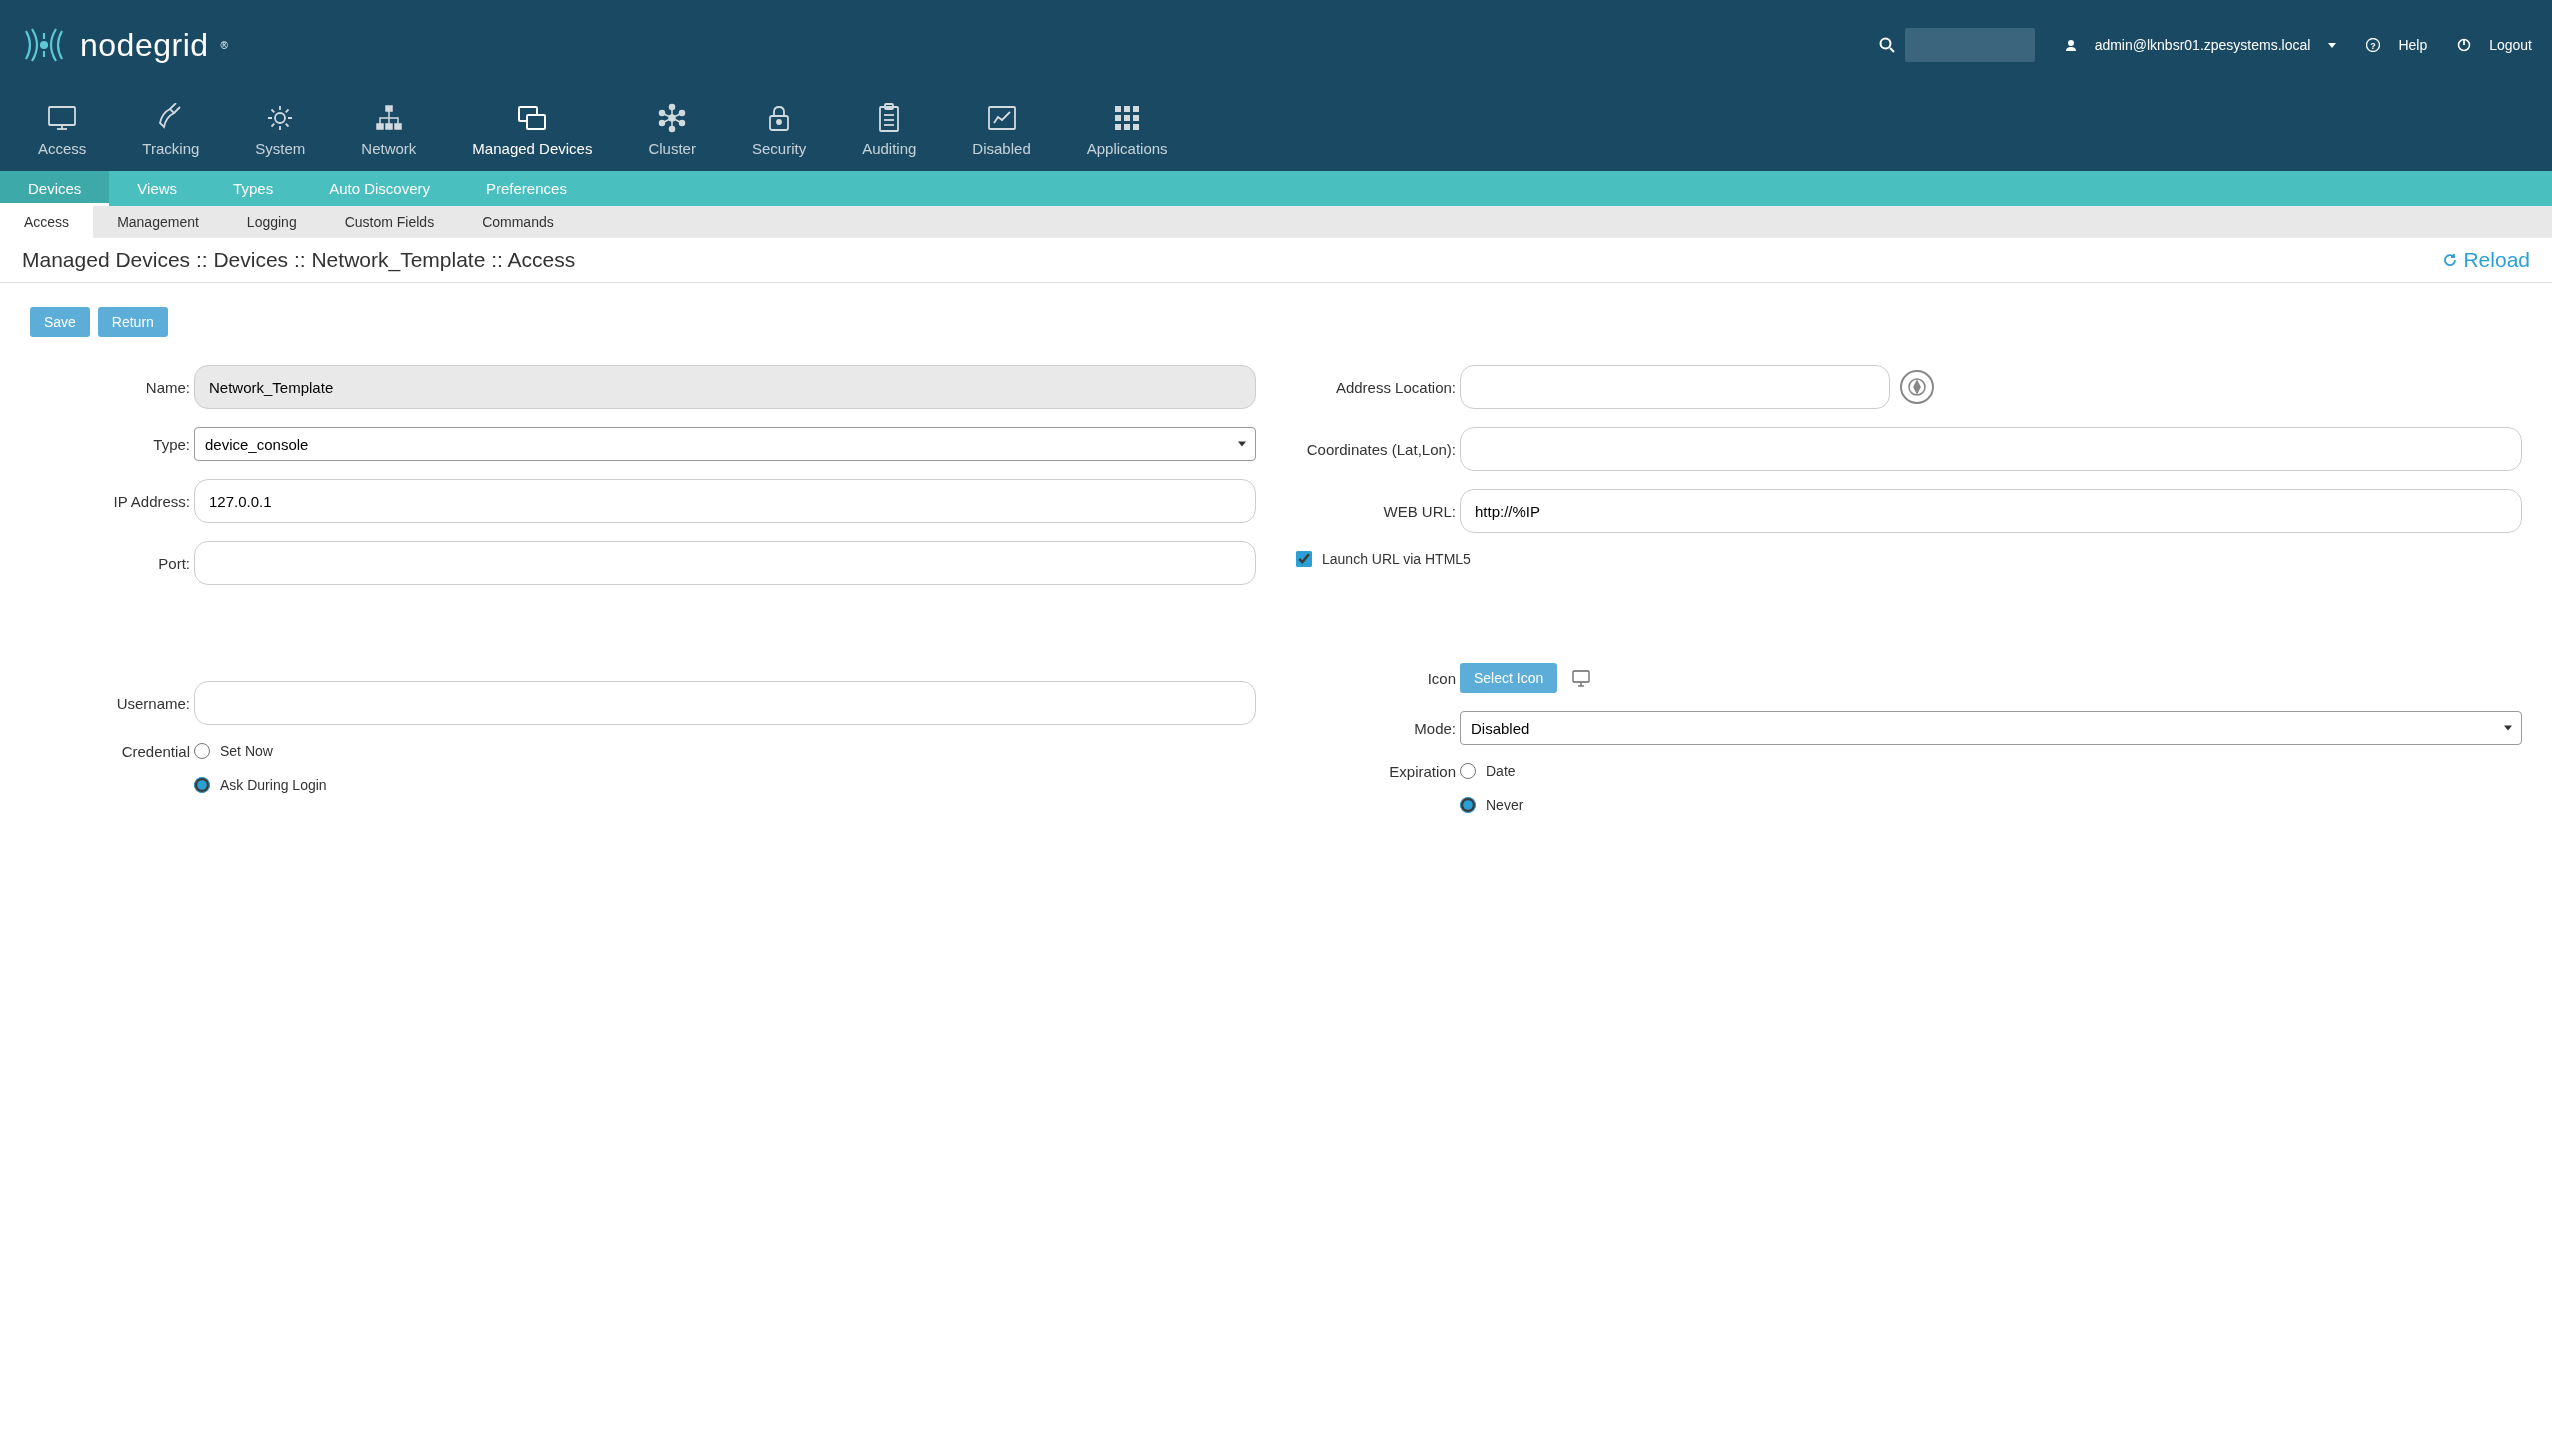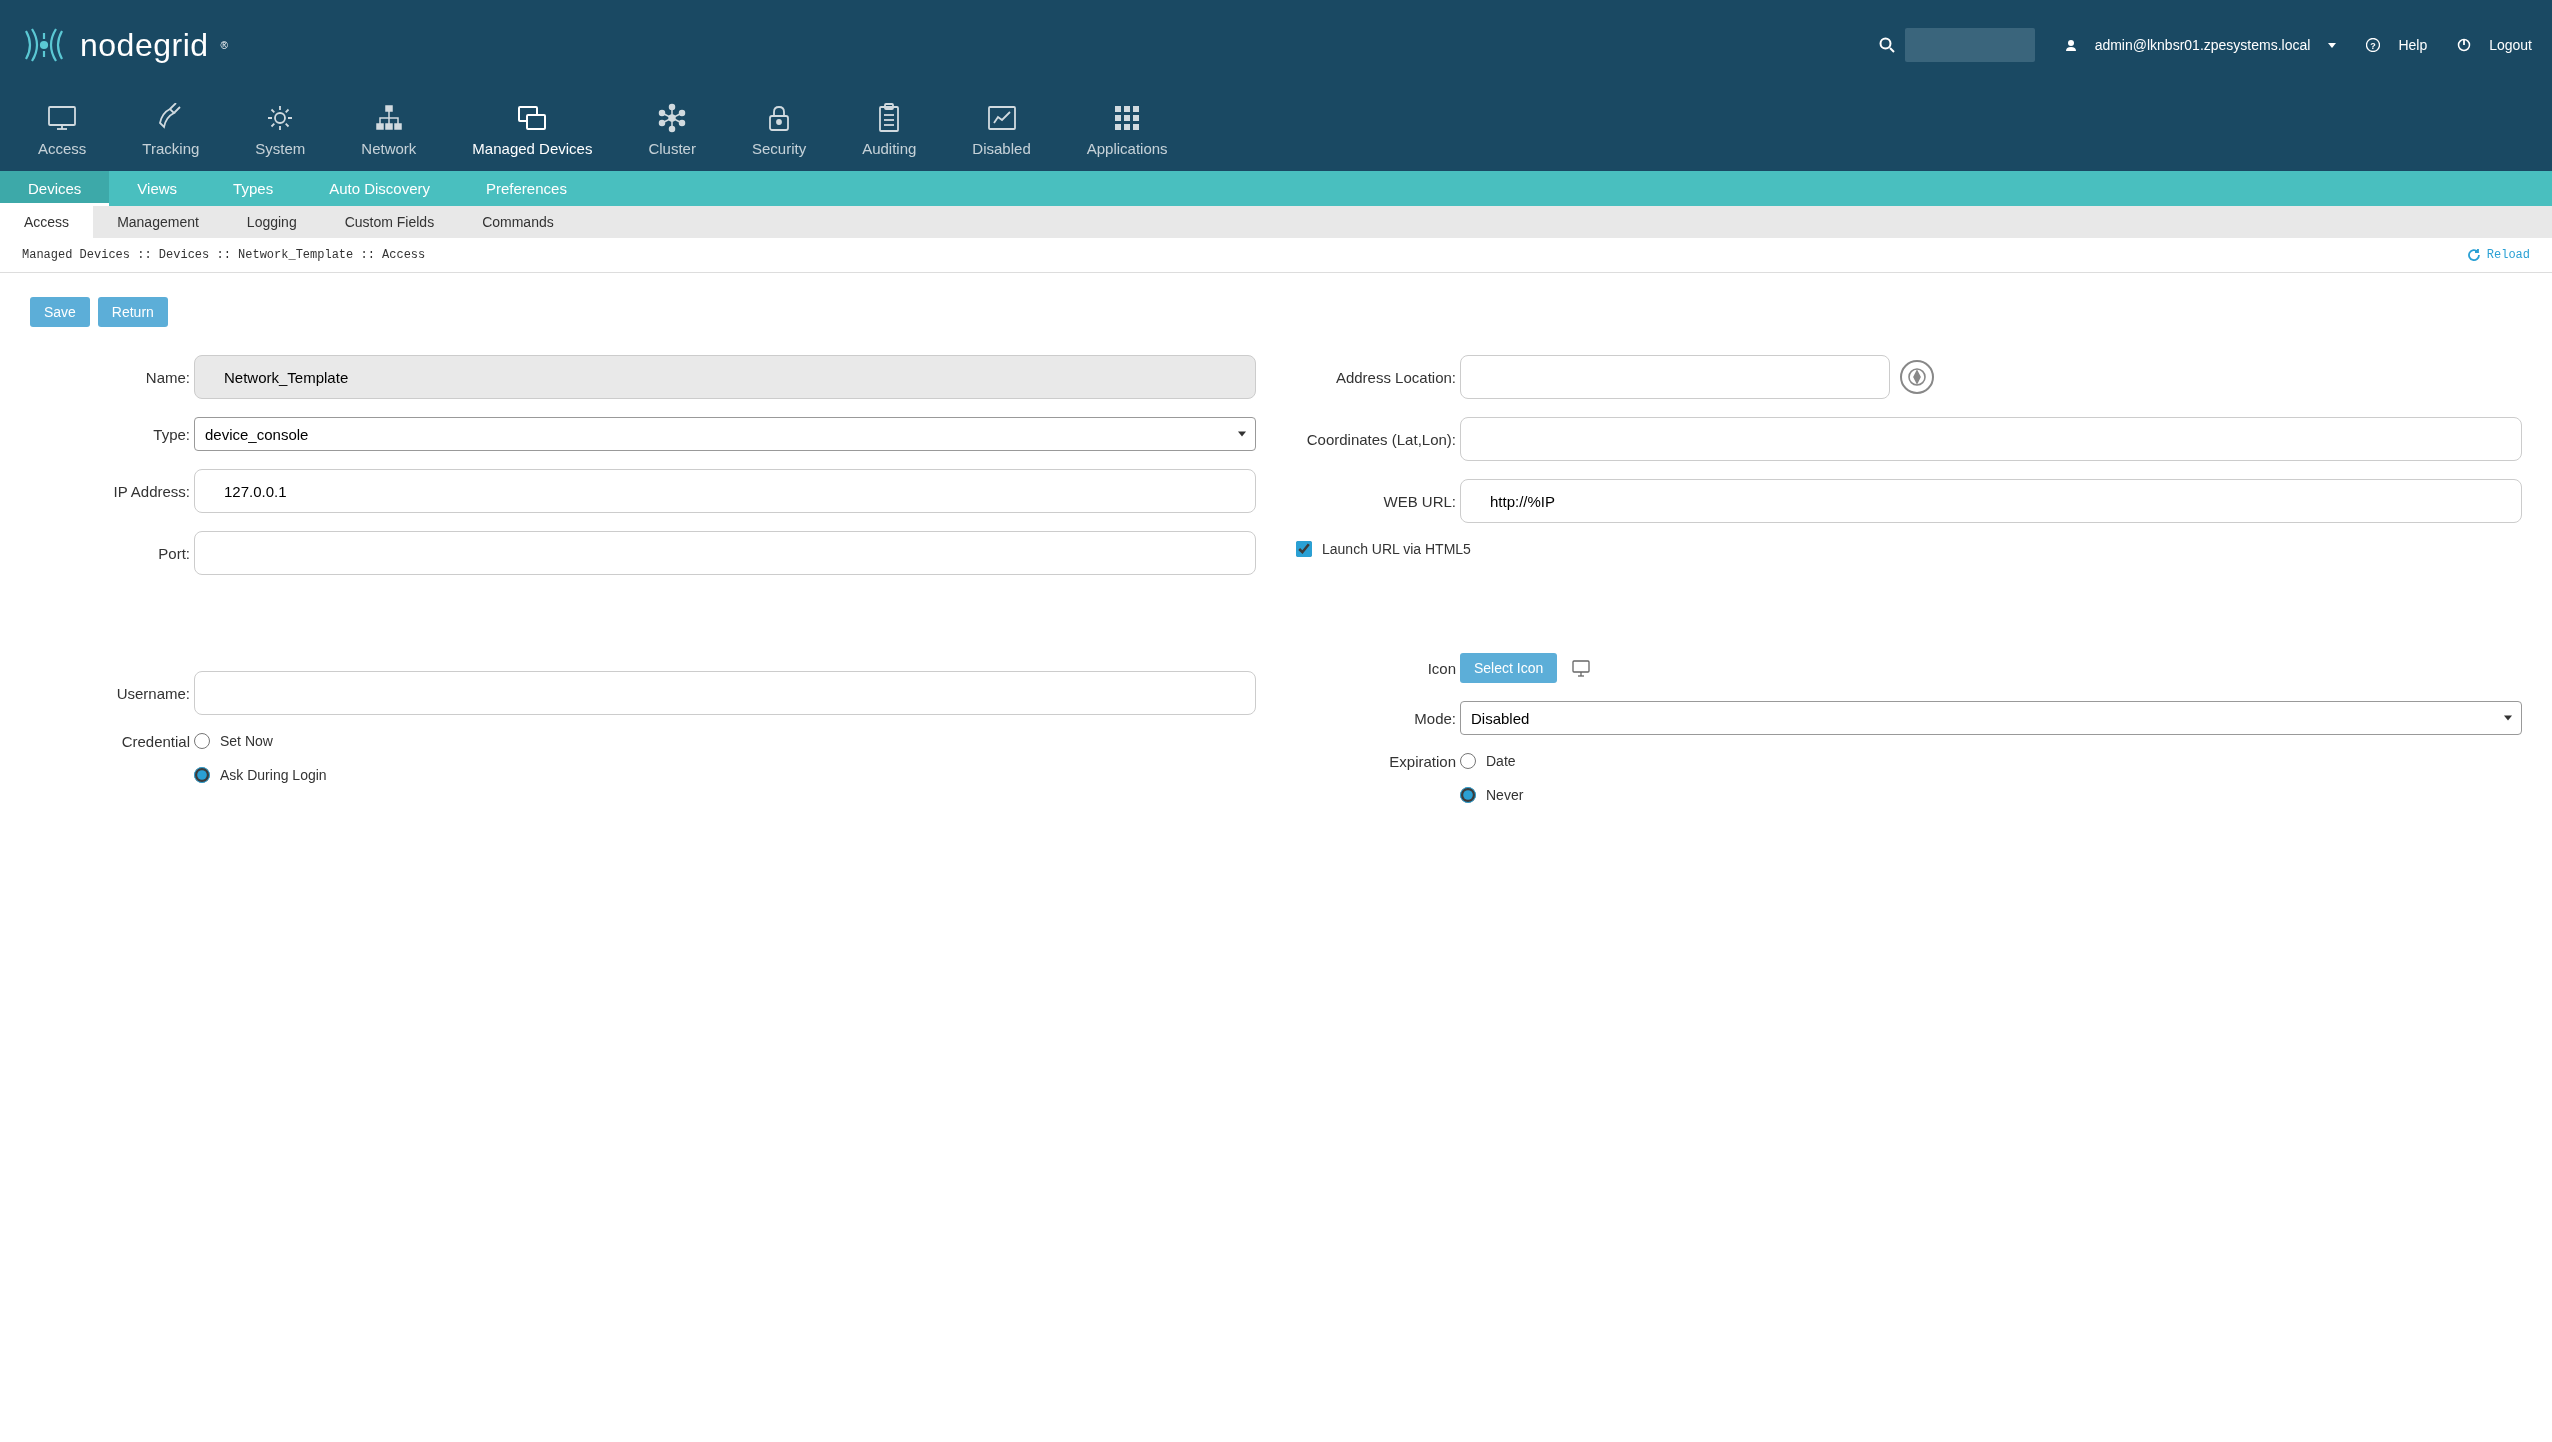--- a/index.html
+++ b/index.html
@@ -26,32 +26,32 @@
 .sub-nav { background: #49bfbf; display: flex; }
 .sub-item { color: #fff; padding: 9px 28px; cursor: pointer; font-size: 15px; font-weight: 500; }
 .sub-item.active { background: #3da9a9; border-bottom: 3px solid #fff; padding-bottom: 6px; }
 
 
 .subsub-nav { background: #e8e8e8; display: flex; }
 .subsub-item { padding: 8px 24px; cursor: pointer; font-size: 14px; color: #333; }
 .subsub-item.active { background: #fff; }
 
 
-.breadcrumb-bar { display: flex; justify-content: space-between; align-items: center; padding: 10px 22px; border-bottom: 1px solid #ddd; font-size: 12px; font-family: Liberation Mono, monospace; }
+.breadcrumb-bar { display: flex; justify-content: space-between; align-items: center; padding: 10px 22px; border-bottom: 1px solid #ddd; font-size: 21px; }
 .reload-link { color: #2aa0d4; cursor: pointer; display: flex; align-items: center; gap: 6px; }
 
 
 .content { padding: 24px 30px; }
 .btn { display: inline-block; background: #5caed8; color: #fff; border: none; padding: 7px 14px; font-size: 14px; border-radius: 3px; cursor: pointer; margin-right: 4px; }
 
 .form-grid { display: grid; grid-template-columns: 1fr 1fr; gap: 40px; margin-top: 28px; }
 .form-col { display: flex; flex-direction: column; gap: 18px; }
 .form-row { display: flex; align-items: center; gap: 4px; }
 .form-label { width: 160px; text-align: right; font-size: 15px; color: #333; flex-shrink: 0; }
-.form-input { flex: 1; height: 44px; border: 1px solid #ccc; border-radius: 8px; padding: 0 29px; font-size: 15px; background: #fff; }
+.form-input { flex: 1; height: 44px; border: 1px solid #ccc; border-radius: 14px; padding: 0 14px; font-size: 15px; background: #fff; }
 .form-input[readonly] { background: #e9e9e9; }
 .form-select { flex: 1; height: 34px; border: 1px solid #999; border-radius: 4px; padding: 0 10px; font-size: 15px; background: #fff; appearance: none; position: relative; }
 .select-wrap { flex: 1; position: relative; }
 .select-wrap::after { content: ''; position: absolute; right: 10px; top: 50%; transform: translateY(-50%); width: 0; height: 0; border-left: 4px solid transparent; border-right: 4px solid transparent; border-top: 5px solid #333; pointer-events: none; }
 .select-wrap::before { content: ''; position: absolute; right: 10px; top: 50%; transform: translateY(-9px); width: 0; height: 0; border-left: 4px solid transparent; border-right: 4px solid transparent; border-bottom: 5px solid #333; pointer-events: none; }
 .select-wrap .form-select { width: 100%; }
 
 .checkbox-row { display: flex; align-items: center; gap: 10px; padding-left: 0; }
 .checkbox-row input[type="checkbox"] { width: 16px; height: 16px; accent-color: #2aa0d4; }
 

